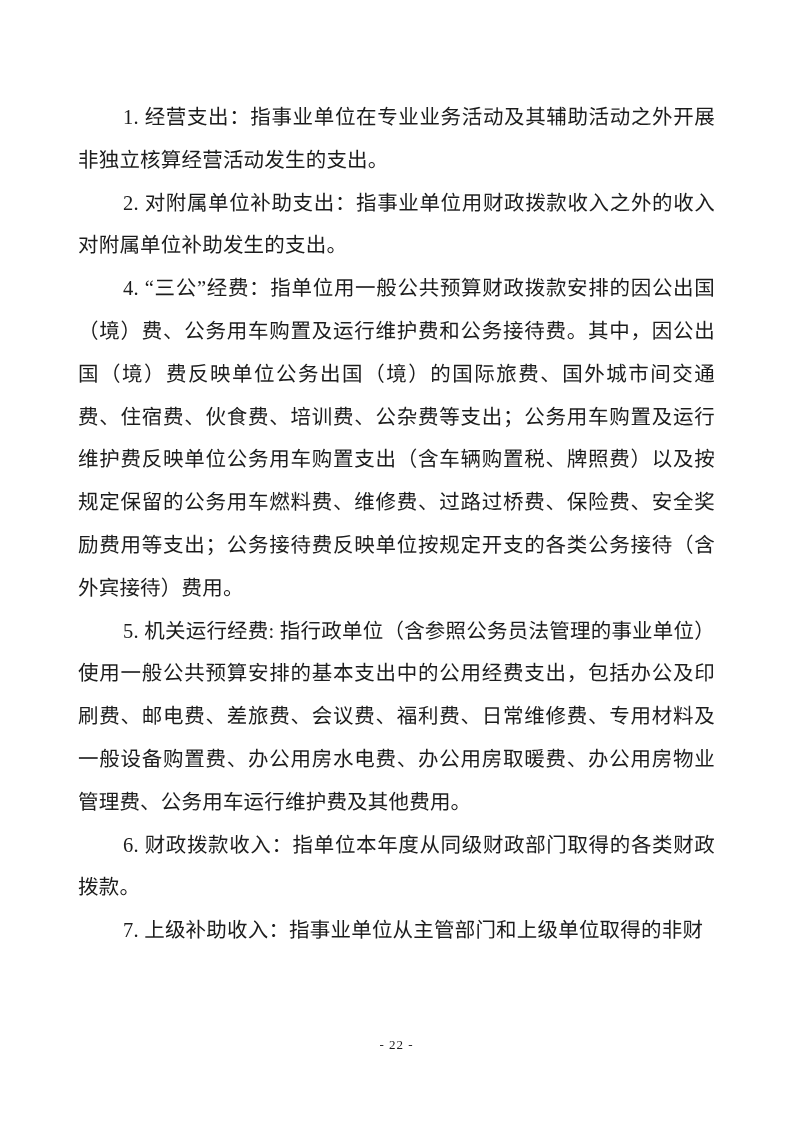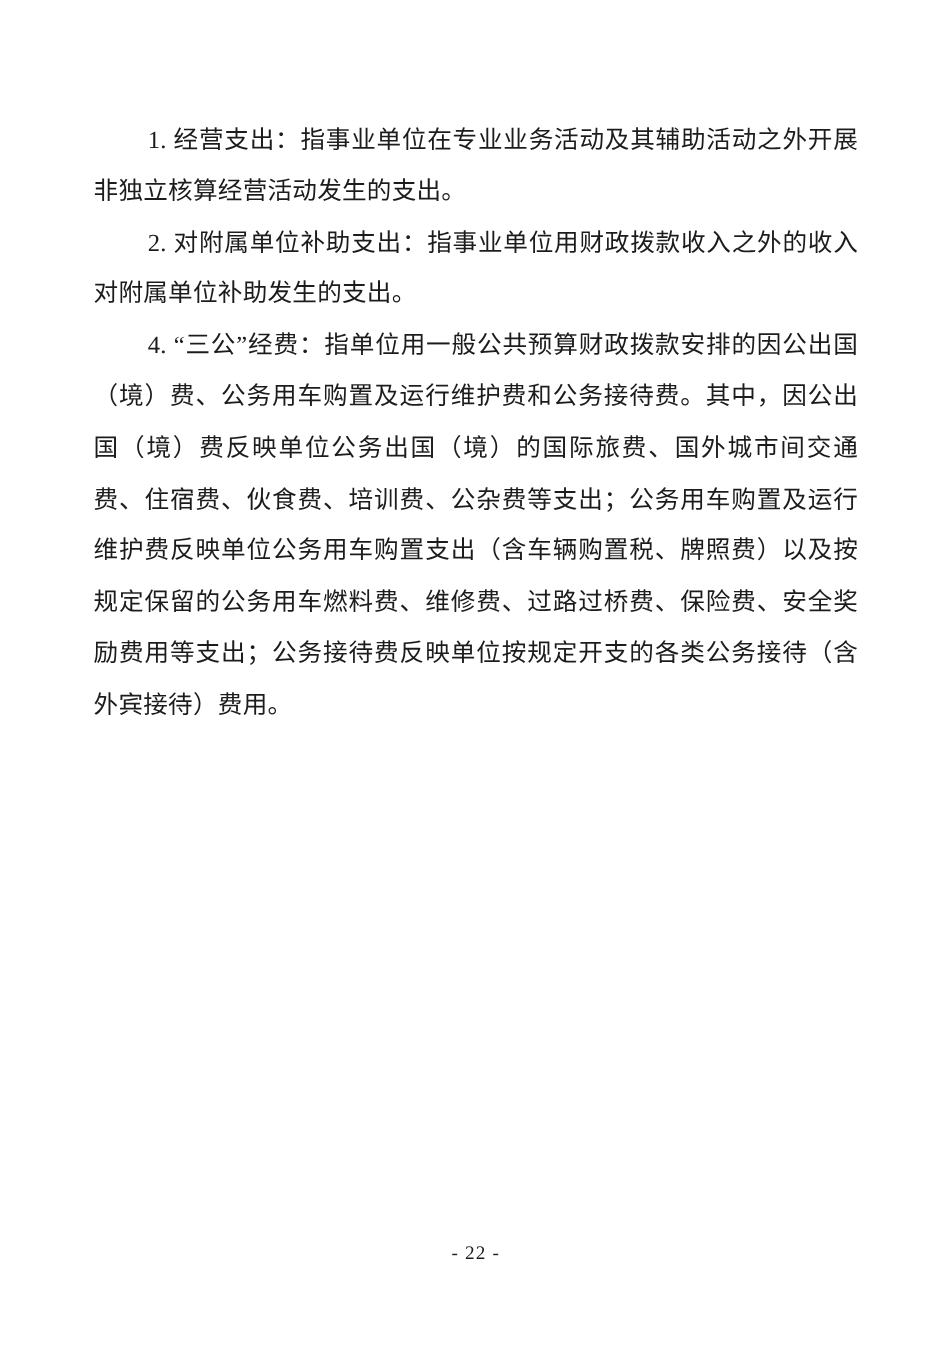--- a/index.html
+++ b/index.html
@@ -33,30 +33,33 @@
     padding: 0;
     text-indent: 2.2em;
     word-break: break-all;
   }
   .page-footer {
     position: absolute;
     left: 0;
     right: 0;
     top: 1036px;
     text-align: center;
-    font-size: 16px;
+    font-size: 13px;
     line-height: 18px;
     color: #1c1c1c;
     letter-spacing: 1px;
     font-family: "Liberation Serif", "DejaVu Serif", serif;
   }
 </style>
 </head>
 <body>
 
 <div class="page">
   <div class="doc-body">
     <p>1. 经营支出：指事业单位在专业业务活动及其辅助活动之外开展非独立核算经营活动发生的支出。</p>
     <p>2. 对附属单位补助支出：指事业单位用财政拨款收入之外的收入对附属单位补助发生的支出。</p>
     <p>4. “三公”经费：指单位用一般公共预算财政拨款安排的因公出国（境）费、公务用车购置及运行维护费和公务接待费。其中，因公出国（境）费反映单位公务出国（境）的国际旅费、国外城市间交通费、住宿费、伙食费、培训费、公杂费等支出；公务用车购置及运行维护费反映单位公务用车购置支出（含车辆购置税、牌照费）以及按规定保留的公务用车燃料费、维修费、过路过桥费、保险费、安全奖励费用等支出；公务接待费反映单位按规定开支的各类公务接待（含外宾接待）费用。</p>
+    <p>5. 机关运行经费: 指行政单位（含参照公务员法管理的事业单位）使用一般公共预算安排的基本支出中的公用经费支出，包括办公及印刷费、邮电费、差旅费、会议费、福利费、日常维修费、专用材料及一般设备购置费、办公用房水电费、办公用房取暖费、办公用房物业管理费、公务用车运行维护费及其他费用。</p>
+    <p>6. 财政拨款收入：指单位本年度从同级财政部门取得的各类财政拨款。</p>
+    <p>7. 上级补助收入：指事业单位从主管部门和上级单位取得的非财</p>
   </div>
   <div class="page-footer">- 22 -</div>
 </div>
 
 </body></html>

